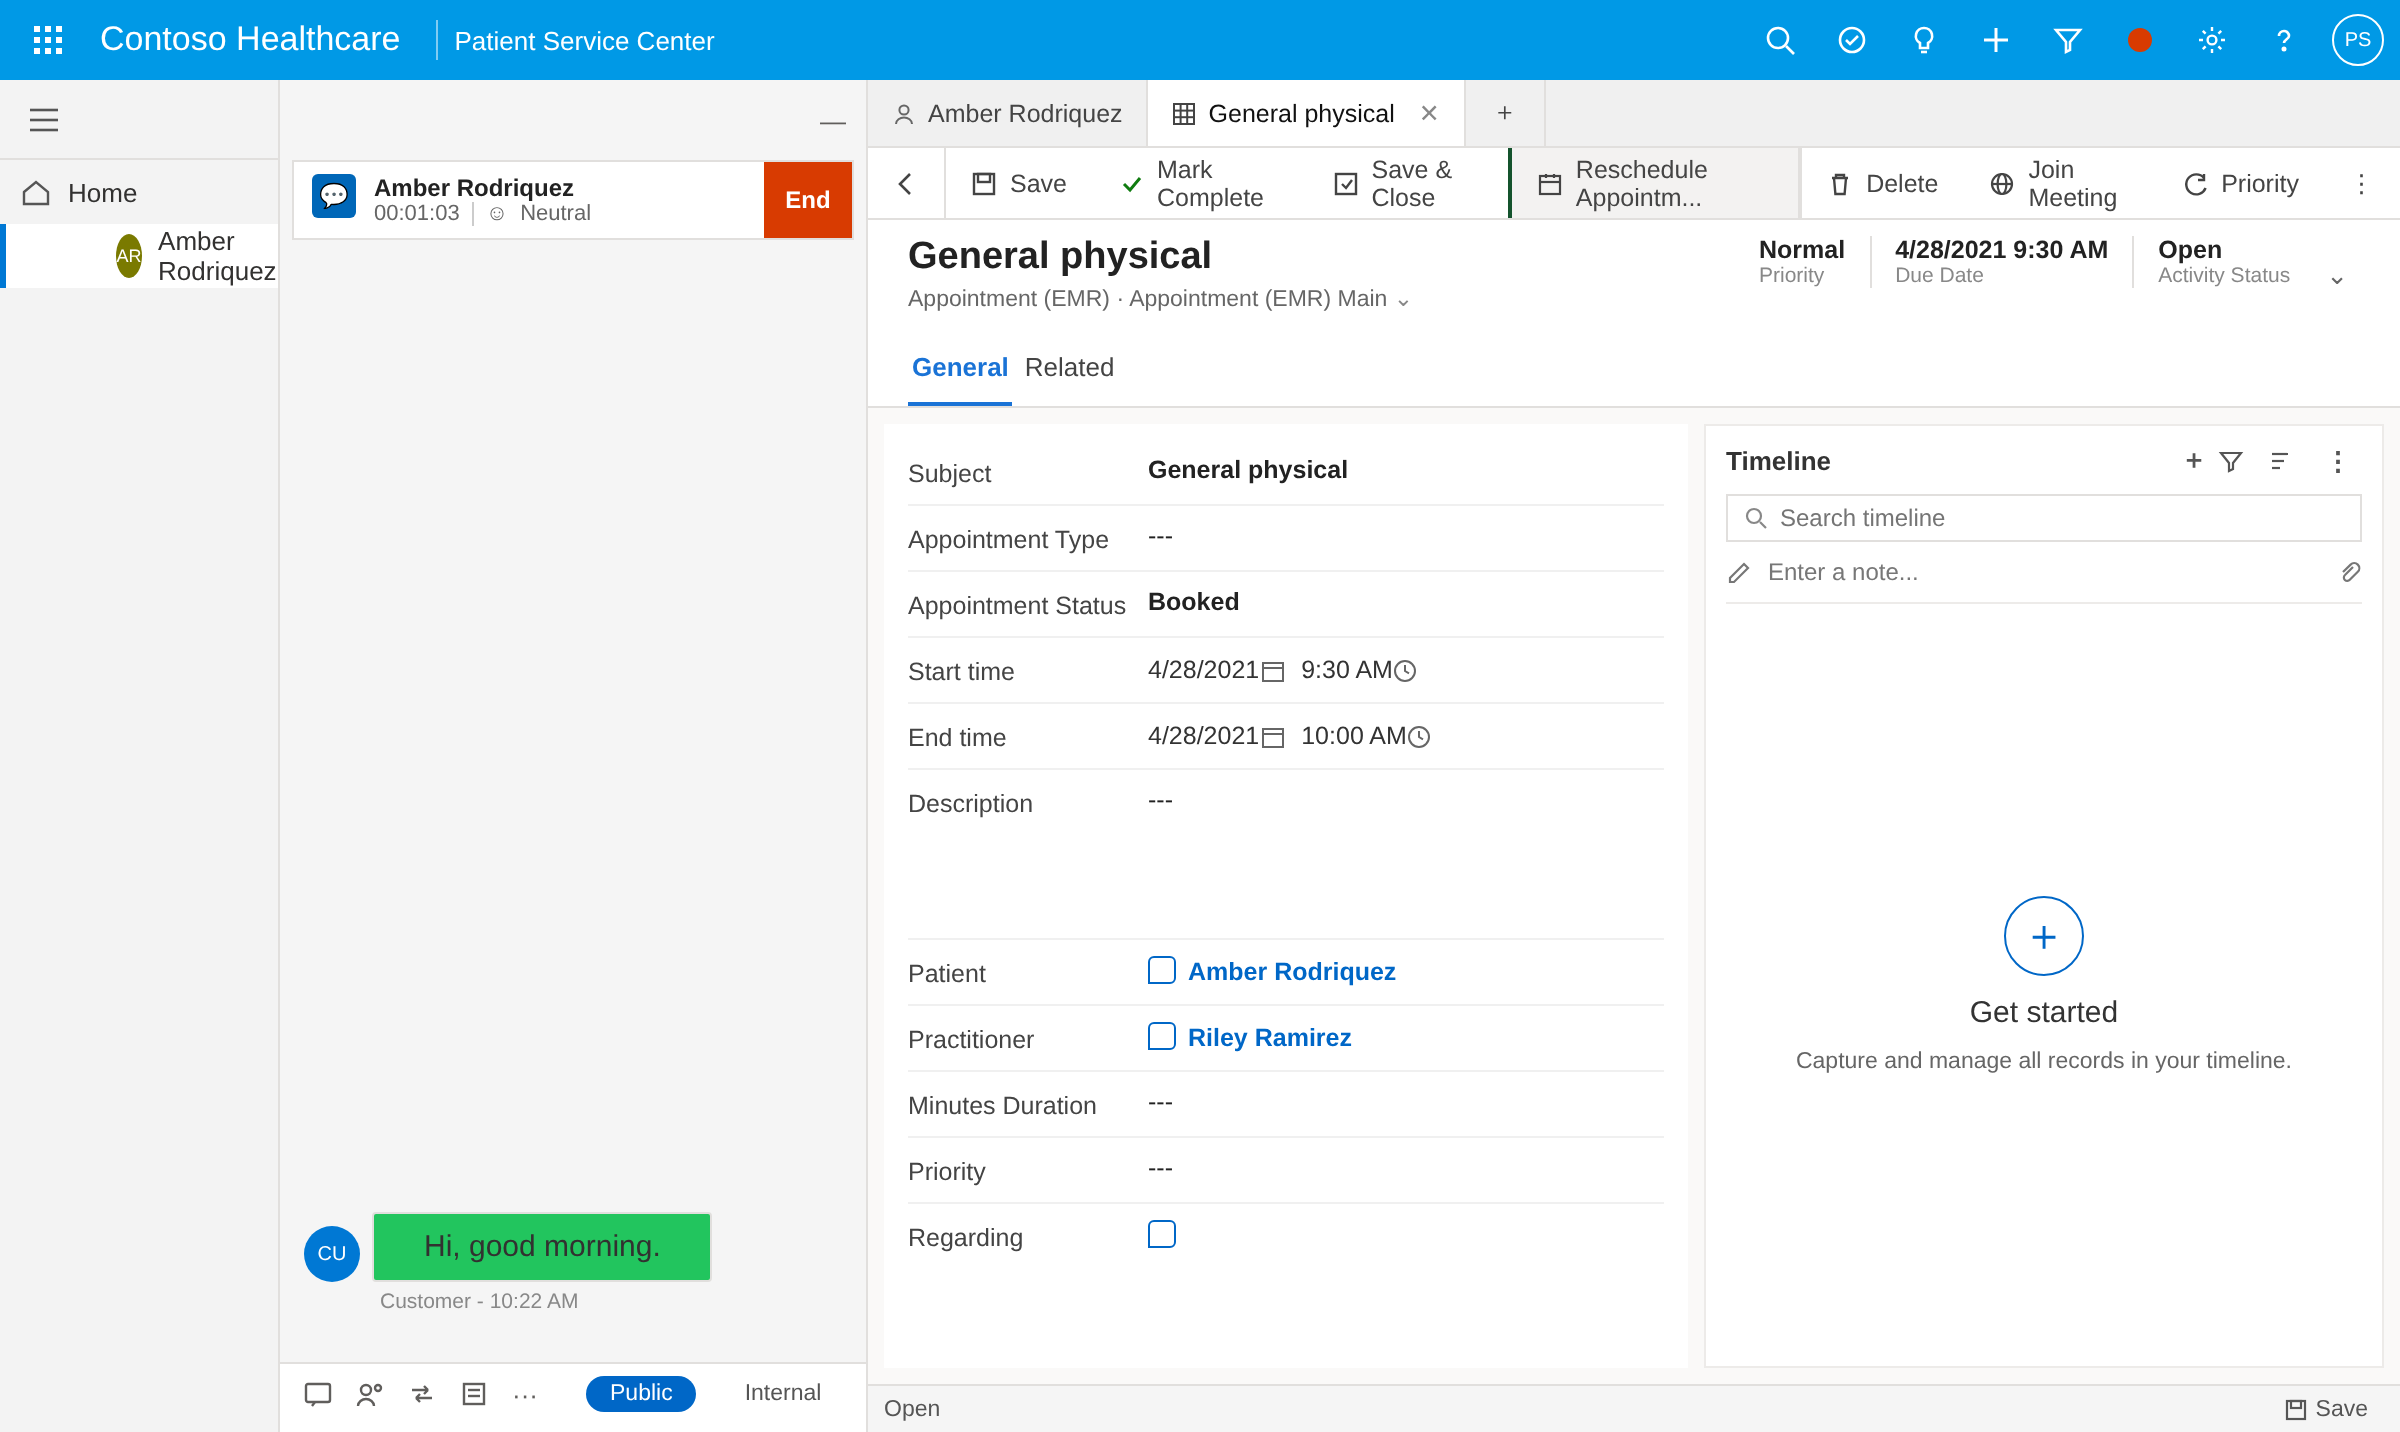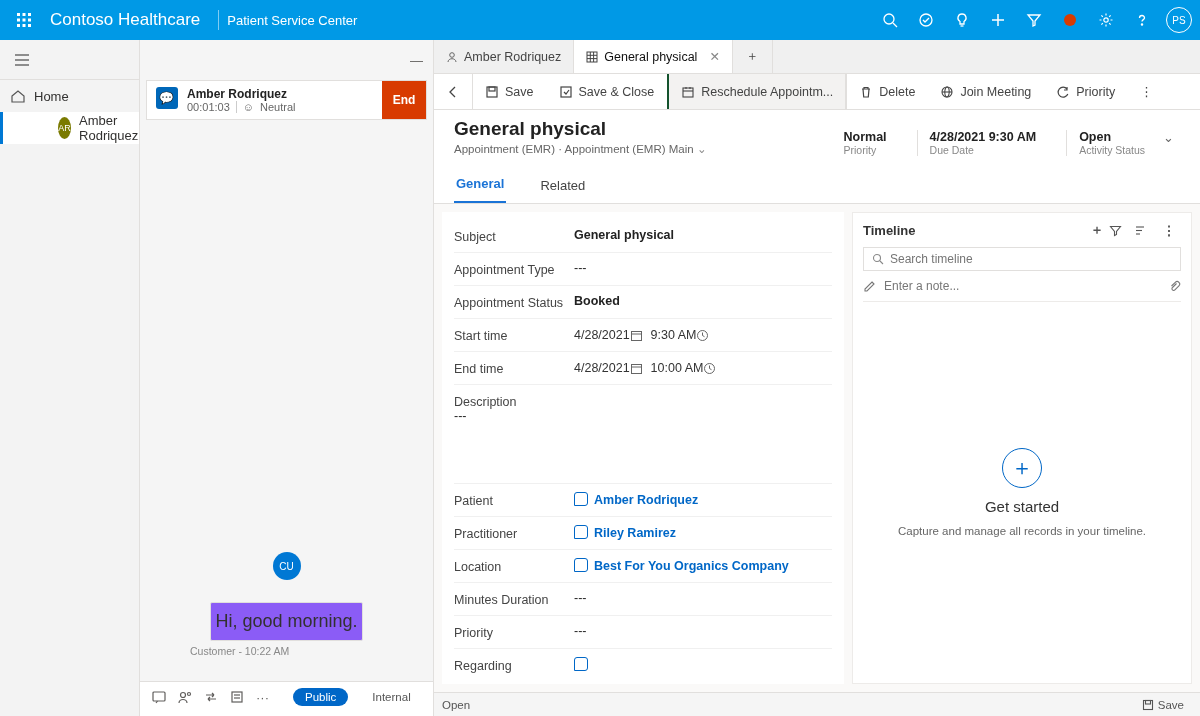--- a/index.html
+++ b/index.html
@@ -29,23 +29,23 @@
   .convcard { background:#fff; border:1px solid #e1dfdd; margin:0 6px; display:flex; }
   .convcard .ci { width:40px; display:flex; align-items:flex-start; justify-content:center; padding-top:6px;}
   .convcard .ci .sq { width:22px; height:22px; background:#0067b8; border-radius:3px; display:flex; align-items:center; justify-content:center;}
   .convcard .ci .sq .inner { color:#fff; font-size:12px;}
   .convcard .mid { flex:1; padding:6px 0;}
   .convcard .mid .nm { font-size:12px; font-weight:600; color:#222;}
   .convcard .mid .sub { font-size:11px; color:#666; display:flex; align-items:flex-end; gap:6px;}
   .convcard .mid .sub .dotsep { width:1px; height:12px; background:#ccc;}
   .convcard .end { width:44px; background:#d83b01; color:#fff; display:flex; align-items:center; justify-content:center; font-size:12px; font-weight:600; cursor:pointer;}
   .chatbody { flex:1; background:#f5f5f5; display:flex; flex-direction:column; justify-content:flex-end; padding:12px;}
-  .msgrow { display:flex; gap:22px; align-items:center; margin-bottom:4px;flex-direction:column;}
+  .msgrow { display:flex; gap:6px; align-items:flex-end; margin-bottom:4px;}
   .msgrow .ava { width:28px; height:28px; border-radius:50%; background:#0078d4; color:#fff; font-size:10px; display:flex; align-items:center; justify-content:center;}
-  .msgrow .bubble { background:#8b5cf6; border:1px solid #e1dfdd; padding:8px 4px; border-radius:2px; font-size:18px;}
+  .msgrow .bubble { background:#22c55e; border:1px solid #e1dfdd; padding:8px 25px; border-radius:2px; font-size:15px;}
   .msgmeta { font-size:10.5px; color:#888; padding-left:38px; margin-bottom:12px;}
   .composer { background:#fff; border-top:1px solid #e1dfdd;}
   .composer .row1 { display:flex; align-items:center; padding:10px 12px; gap:10px;}
   .composer .row1 input { flex:1; border:none; outline:none; font-size:13px; color:#555;}
   .composer .row2 { display:flex; align-items:center; padding:6px 12px 10px 12px; gap:12px; color:#605e5c;}
   .composer .row2 .fill { flex:1;}
   .pill { font-size:11.5px; padding:3px 12px; border-radius:10px; cursor:pointer;}
   .pill.public { background:#0067c7; color:#fff;}
   .pill.internal { color:#555;}
 
@@ -59,27 +59,27 @@
   .cmdbar { height:36px; border-bottom:1px solid #e1dfdd; display:flex; align-items:stretch; font-size:12.5px; color:#444; background:#fff;}
   .cmdbar .cbtn { display:flex; align-items:center; gap:6px; padding:0 12px; cursor:pointer; border-right:1px solid transparent;}
   .cmdbar .cbtn.back { border-right:1px solid #e1dfdd;}
   .cmdbar .cbtn.sel { background:#f3f2f1; border-left:2px solid #14532d; border-right:1px solid #e1dfdd;}
   .cmdbar .sep { width:1px; background:#e1dfdd;}
   .cmdbar .flex { flex:1;}
   .hdr { padding:8px 20px 0 20px; border-bottom:1px solid #e1dfdd;}
   .hdr .titlerow { display:flex; align-items:flex-start;}
   .hdr h1 { font-size:19px; font-weight:600; color:#222;}
   .hdr .crumb { font-size:11.5px; color:#666; margin-top:2px;}
-  .hdr .stats { margin-left:auto; display:flex; gap:18px; align-items:center;margin-top:12px;}
+  .hdr .stats { margin-left:auto; display:flex; gap:0; align-items:center;}
   .hdr .stat { border-left:1px solid #e1dfdd; padding:0 12px;}
   .hdr .stat:first-child { border-left:none;}
   .hdr .stat .v { font-size:12.5px; color:#222; font-weight:600;}
   .hdr .stat .l { font-size:10.5px; color:#888;}
   .hdr .chev { align-self:center; color:#666; cursor:pointer; padding:6px;}
-  .subtabs { display:flex; gap:32px; margin-top:14px;align-items:flex-end;}
+  .subtabs { display:flex; gap:4px; margin-top:14px;}
   .subtabs .st { font-size:13px; padding:6px 2px 10px 2px; cursor:pointer; color:#444;}
   .subtabs .st.active { color:#1a73d6; border-bottom:2px solid #1a73d6; font-weight:600;}
   .content { flex:1; display:flex; background:#faf9f8; overflow:hidden;}
   .form { background:#fff; margin:8px; flex:1; padding:8px 12px; overflow:auto;}
   .frow { display:flex; padding:8px 0; font-size:12.5px; border-top:1px solid #f0f0f0;}
   .frow:first-child { border-top:none;}
   .frow .lab { width:120px; color:#444; padding-top:2px;}
   .frow .val { flex:1; color:#222;}
   .frow .val.strong { font-weight:600;}
   .frow .val .link { color:#0067c7; font-weight:600; cursor:pointer;}
@@ -296,20 +296,28 @@
           <span>
             <svg width="14" height="14" viewBox="0 0 14 14" fill="none" stroke="#444" stroke-width="1.2">
               <rect x="2" y="2" width="10" height="10"></rect>
               <rect x="4" y="2" width="6" height="4"></rect>
             </svg>
           </span>
           <span>Save</span>
         </div>
       <div class="cbtn">
           <span>
+            <svg width="14" height="14" viewBox="0 0 14 14" fill="none" stroke="#107c10" stroke-width="1.5">
+              <path d="M3 7l3 3 5-6"></path>
+            </svg>
+          </span>
+          <span>Mark Complete</span>
+        </div>
+      <div class="cbtn">
+          <span>
             <svg width="14" height="14" viewBox="0 0 14 14" fill="none" stroke="#444" stroke-width="1.2">
               <rect x="2" y="2" width="10" height="10"></rect>
               <path d="M5 7l2 2 3-4"></path>
             </svg>
           </span>
           <span>Save &amp; Close</span>
         </div>
       <div class="cbtn sel">
           <span>
             <svg width="14" height="14" viewBox="0 0 14 14" fill="none" stroke="#444" stroke-width="1.1">
@@ -439,35 +447,31 @@
                 <span>10:00 AM</span>
                 <span class="ico">
                   <svg width="13" height="13" viewBox="0 0 13 13" fill="none" stroke="#666" stroke-width="1">
                     <circle cx="6.5" cy="6.5" r="5"></circle>
                     <path d="M6.5 3.5v3l2 1.2"></path>
                   </svg>
                 </span>
               </div>
           </div>
         </div>
-        <div class="frow" style="padding-bottom:60px;flex-direction:column;">
+        <div class="frow" style="padding-bottom:60px;">
             <div class="lab">Description</div>
             <div class="val">---</div>
           </div>
         <div class="frow">
             <div class="lab">Patient</div>
             <div class="val"><span class="tagicon"></span><span class="link">Amber Rodriquez</span></div>
           </div>
         <div class="frow">
             <div class="lab">Practitioner</div>
             <div class="val"><span class="tagicon"></span><span class="link">Riley Ramirez</span></div>
-          </div>
-        <div class="frow">
-            <div class="lab">Location</div>
-            <div class="val"><span class="tagicon"></span><span class="link">Best For You Organics Company</span></div>
           </div>
         <div class="frow">
             <div class="lab">Minutes Duration</div>
             <div class="val">---</div>
           </div>
         <div class="frow">
             <div class="lab">Priority</div>
             <div class="val">---</div>
           </div>
         <div class="frow">

